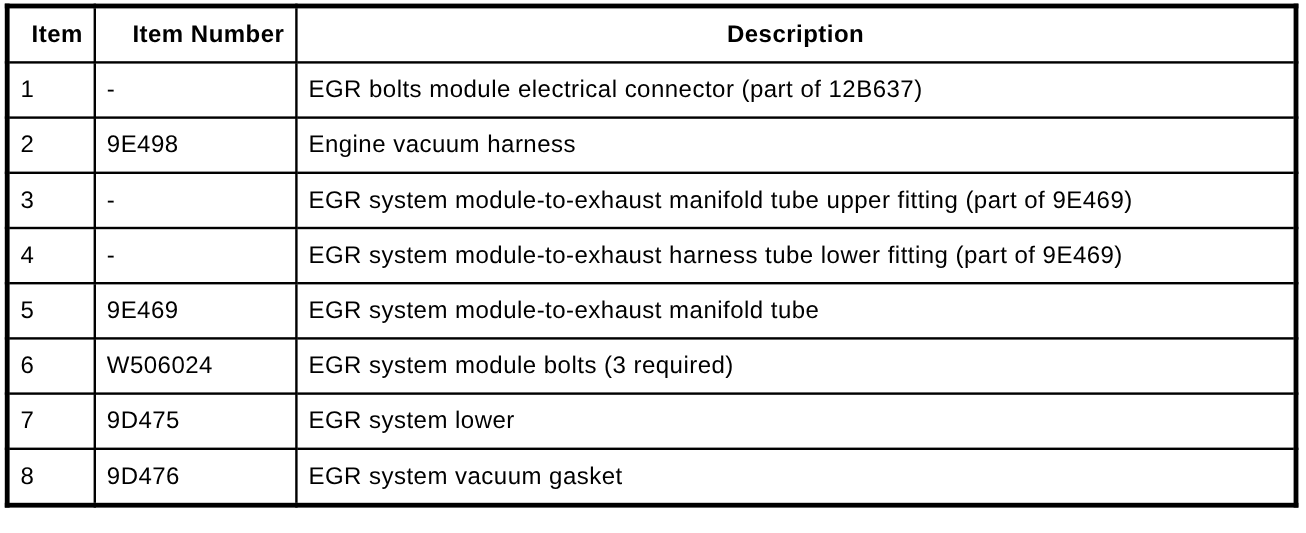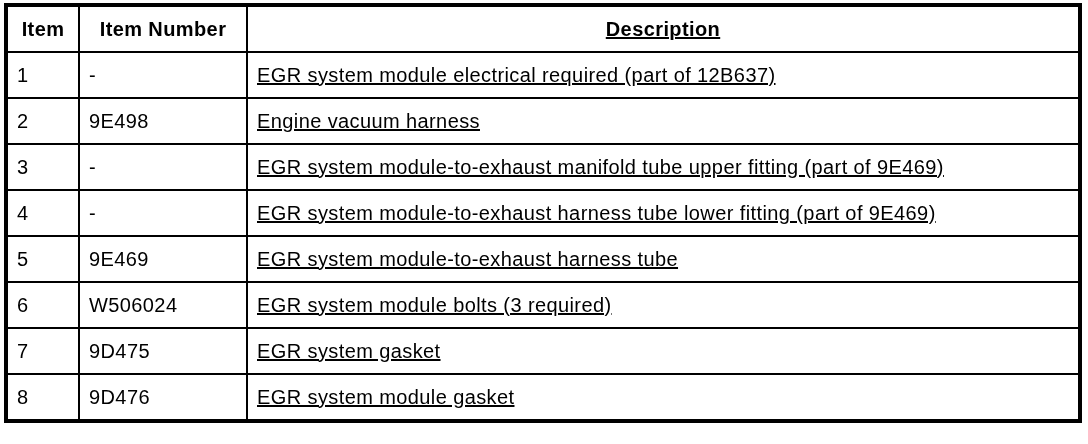--- a/index.html
+++ b/index.html
@@ -31,50 +31,50 @@
     height: 44px;
     vertical-align: middle;
     font-size: 20px;
     letter-spacing: 0.4px;
     white-space: nowrap;
     overflow: hidden;
     background: #ffffff;
   }
   .parts-table th {
     font-weight: bold;
-    text-align: center;
+    text-align: right;
   }
   .parts-table th.col-desc {
     text-align: center;
   }
   .parts-table td {
     font-weight: normal;
     text-align: left;
   }
   .col-item { width: 52px; }
   .col-part { width: 148px; }
-  .col-desc { width: auto; text-decoration: underline; }
+  .col-desc { width: auto; }
 </style>
 </head>
 <body>
 
 <div class="page">
   <table class="parts-table">
     <thead>
       <tr>
         <th class="col-item">Item</th>
         <th class="col-part">Item Number</th>
         <th class="col-desc">Description</th>
       </tr>
     </thead>
     <tbody>
   <tr>
     <td class="col-item">1</td>
     <td class="col-part">-</td>
-    <td class="col-desc">EGR system module electrical required (part of 12B637)</td>
+    <td class="col-desc">EGR bolts module electrical connector (part of 12B637)</td>
   </tr>
 
   <tr>
     <td class="col-item">2</td>
     <td class="col-part">9E498</td>
     <td class="col-desc">Engine vacuum harness</td>
   </tr>
 
   <tr>
     <td class="col-item">3</td>
@@ -84,35 +84,35 @@
 
   <tr>
     <td class="col-item">4</td>
     <td class="col-part">-</td>
     <td class="col-desc">EGR system module-to-exhaust harness tube lower fitting (part of 9E469)</td>
   </tr>
 
   <tr>
     <td class="col-item">5</td>
     <td class="col-part">9E469</td>
-    <td class="col-desc">EGR system module-to-exhaust harness tube</td>
+    <td class="col-desc">EGR system module-to-exhaust manifold tube</td>
   </tr>
 
   <tr>
     <td class="col-item">6</td>
     <td class="col-part">W506024</td>
     <td class="col-desc">EGR system module bolts (3 required)</td>
   </tr>
 
   <tr>
     <td class="col-item">7</td>
     <td class="col-part">9D475</td>
-    <td class="col-desc">EGR system gasket</td>
+    <td class="col-desc">EGR system lower</td>
   </tr>
 
   <tr>
     <td class="col-item">8</td>
     <td class="col-part">9D476</td>
-    <td class="col-desc">EGR system module gasket</td>
+    <td class="col-desc">EGR system vacuum gasket</td>
   </tr>
 </tbody>
   </table>
 </div>
 
 </body></html>

